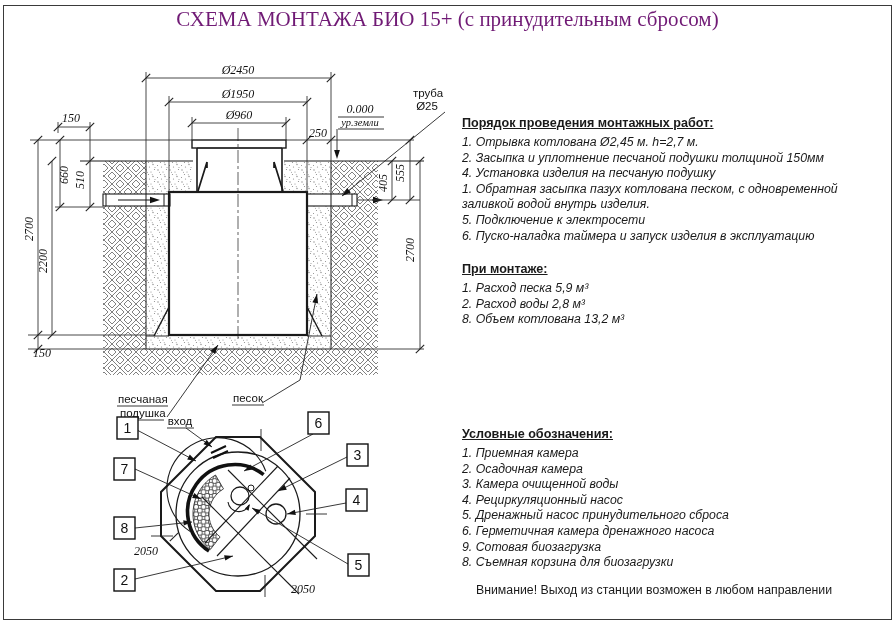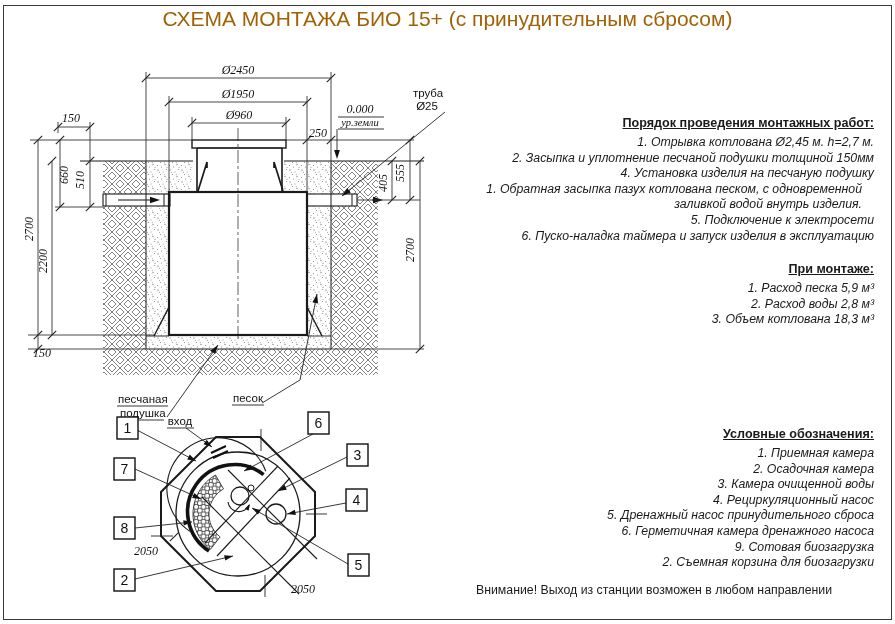--- a/index.html
+++ b/index.html
@@ -1,21 +1,21 @@
 <!DOCTYPE html>
 <html><head>
 <meta charset="utf-8">
 <style>
   html,body{margin:0;padding:0;background:#e8e8e8;}
   .page{position:relative;width:895px;height:624px;background:#ffffff;overflow:hidden;
         font-family:"Liberation Sans",sans-serif;color:#1a1a1a;}
   .frame{position:absolute;left:3px;top:5px;right:3px;bottom:4px;border:1px solid #3a3a3a;pointer-events:none;}
-  .title{position:absolute;left:0;top:7px;width:100%;text-align:center;font-size:21px;color:#a16207;}
+  .title{position:absolute;left:0;top:7px;width:100%;text-align:center;font-size:21px;color:#701a75;font-family:Liberation Serif, serif;}
   svg.drawing{position:absolute;left:0;top:0;}
-  .col{position:absolute;left:462px;width:412px;text-align:right;}
+  .col{position:absolute;left:462px;width:412px;}
   .col .hd{font-size:12.6px;font-weight:bold;text-decoration:underline;margin:0 0 4px 0;line-height:16px;}
   .col .it{font-size:12.3px;line-height:15.6px;font-style:italic;}
   .warn{position:absolute;left:476px;top:583px;width:420px;font-size:12.3px;}
   
   .dim{font-family:"Liberation Serif",serif;font-style:italic;font-size:12px;fill:#111;}
   .dimsm{font-family:"Liberation Serif",serif;font-style:italic;font-size:10.5px;fill:#111;}
   .lab{font-family:"Liberation Sans",sans-serif;font-size:11.5px;fill:#111;}
   .cnum{font-family:"Liberation Sans",sans-serif;font-size:14px;fill:#111;}
 </style>
 </head>
@@ -308,29 +308,29 @@
     <div class="it">4. Установка изделия на песчаную подушку</div>
     <div class="it" style="width:400px">1. Обратная засыпка пазух котлована песком, с одновременной заливкой водой внутрь изделия.</div>
     <div class="it">5. Подключение к электросети</div>
     <div class="it">6. Пуско-наладка таймера и запуск изделия в эксплуатацию</div>
   </div>
 
   <div class="col" style="top:261px">
     <div class="hd">При монтаже:</div>
     <div class="it">1. Расход песка 5,9 м³</div>
     <div class="it">2. Расход воды 2,8 м³</div>
-    <div class="it">3. Объем котлована 18,3 м³</div>
+    <div class="it">8. Объем котлована 13,2 м³</div>
   </div>
 
   <div class="col" style="top:426px">
     <div class="hd">Условные обозначения:</div>
     <div class="it">1. Приемная камера</div>
     <div class="it">2. Осадочная камера</div>
     <div class="it">3. Камера очищенной воды</div>
     <div class="it">4. Рециркуляционный насос</div>
     <div class="it">5. Дренажный насос принудительного сброса</div>
     <div class="it">6. Герметичная камера дренажного насоса</div>
     <div class="it">9. Сотовая биозагрузка</div>
-    <div class="it">2. Съемная корзина для биозагрузки</div>
+    <div class="it">8. Съемная корзина для биозагрузки</div>
   </div>
 
   <div class="warn">Внимание! Выход из станции возможен в любом направлении</div>
 </div>
 
 </body></html>

